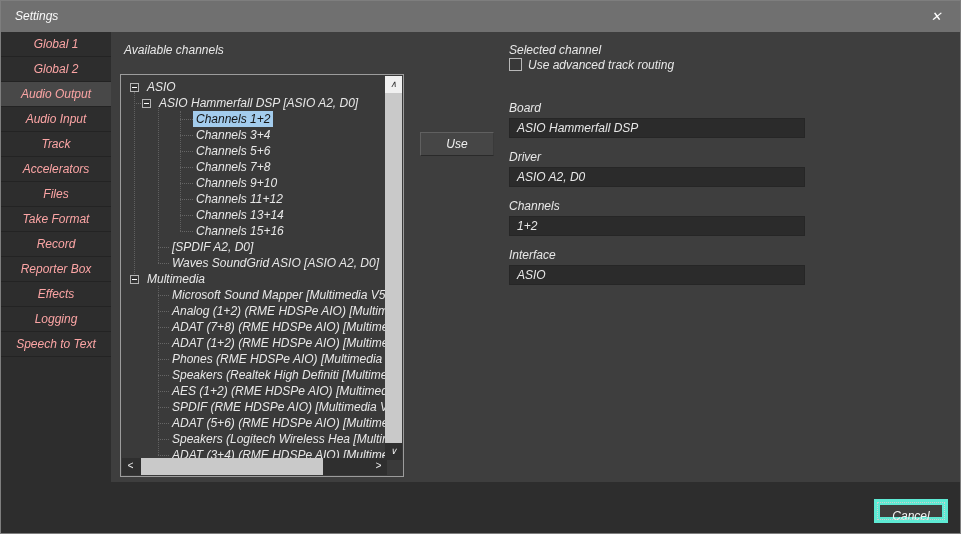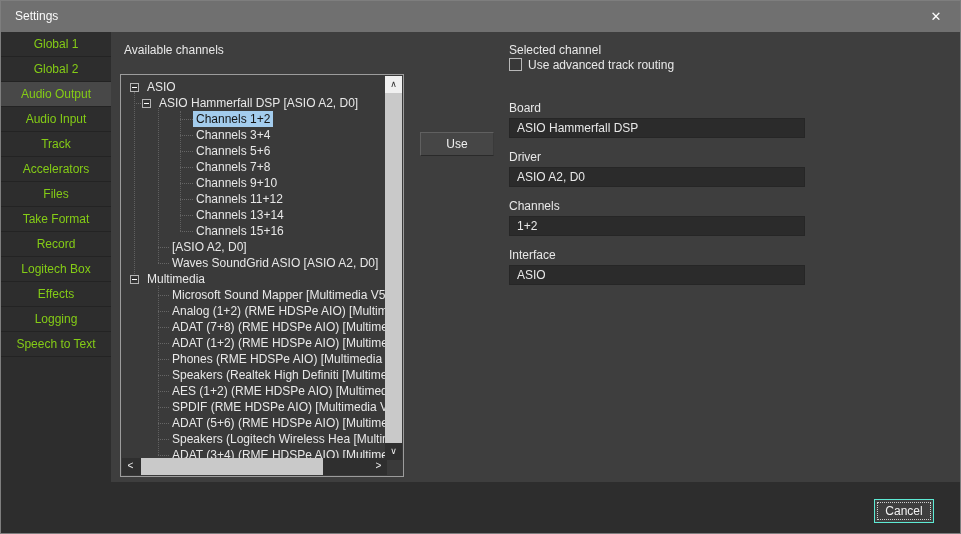--- a/index.html
+++ b/index.html
@@ -1,29 +1,29 @@
 <!DOCTYPE html>
 <html><head>
 <meta charset="utf-8">
 <style>
   html,body{margin:0;padding:0;background:#1b1b1b;}
   *{box-sizing:border-box;font-family:"Liberation Sans",sans-serif;}
   #window{
     position:relative;width:961px;height:534px;background:#2d2d2d;
-    border:1px solid #7e7e7e;overflow:hidden;color:#e8e8e8;font-size:12px;
+    border:1px solid #7e7e7e;overflow:hidden;color:#e8e8e8;font-size:12px;font-style:italic;
   }
   
   .titlebar{position:absolute;left:0;top:0;width:959px;height:31px;background:#707070;}
   .title{position:absolute;left:14px;top:0;line-height:31px;color:#fafafa;font-size:12px;}
   .close{position:absolute;right:9px;top:0;width:30px;height:31px;line-height:31px;
          text-align:center;color:#fff;font-size:13px;cursor:default;}
   
   .sidebar{position:absolute;left:0;top:31px;width:110px;}
   .side-item{height:25px;line-height:24px;text-align:center;background:#2d2d2d;
-             border-bottom:1px solid #232323;color:#84cc16;}
+             border-bottom:1px solid #232323;color:#fca5a5;}
   .side-item.active{background:#484848;}
   
   .content{position:absolute;left:110px;top:31px;width:849px;height:450px;background:#3e3e3e;}
   .lbl{position:absolute;color:#e8e8e8;font-size:12px;white-space:nowrap;}
   
   .listbox{position:absolute;left:119px;top:73px;width:284px;height:403px;
            border:1px solid #9c9c9c;background:#3a3a3a;}
   .tree{position:absolute;left:1px;top:1px;width:264px;height:384px;overflow:hidden;
         padding-top:3px;}
   .trow{position:relative;height:16px;line-height:16px;white-space:nowrap;display:flex;align-items:center;}
@@ -58,21 +58,21 @@
            border:1px solid #606060;border-bottom-color:#2a2a2a;border-right-color:#3a3a3a;
            color:#f0f0f0;text-align:center;line-height:22px;}
   
   .checkbox{position:absolute;left:508px;top:57px;width:13px;height:13px;
             border:1px solid #b8b8b8;background:#383838;}
   .ffield{position:absolute;left:508px;width:296px;height:20px;background:#2b2b2b;
           border:1px solid #262626;color:#e8e8e8;line-height:18px;padding-left:7px;white-space:nowrap;overflow:hidden;}
   
   .btn{position:absolute;background:#3e3e3e;color:#f2f2f2;text-align:center;}
   .ok-btn{left:785px;top:499px;width:72px;height:22px;border:1px solid #6e6e6e;line-height:20px;margin-top:39px;}
-  .cancel-btn{left:873px;top:498px;width:60px;height:24px;border:1px solid #5eead4;line-height:22px;
+  .cancel-btn{left:873px;top:498px;width:74px;height:24px;border:6px solid #5eead4;line-height:22px;
               outline:1px dotted #cfcfcf;outline-offset:-4px;}
 </style>
 </head>
 <body>
 
 <div id="window">
 
   <div class="titlebar">
     <span class="title">Settings</span>
     <span class="close">✕</span>
@@ -81,21 +81,21 @@
   <div class="sidebar">
     <div class="side-item">Global 1</div>
     <div class="side-item">Global 2</div>
     <div class="side-item active">Audio Output</div>
     <div class="side-item">Audio Input</div>
     <div class="side-item">Track</div>
     <div class="side-item">Accelerators</div>
     <div class="side-item">Files</div>
     <div class="side-item">Take Format</div>
     <div class="side-item">Record</div>
-    <div class="side-item">Logitech Box</div>
+    <div class="side-item">Reporter Box</div>
     <div class="side-item">Effects</div>
     <div class="side-item">Logging</div>
     <div class="side-item">Speech to Text</div>
   </div>
 
   <div class="content"></div>
 
   <div class="lbl" style="left:123px;top:42px;">Available channels</div>
 
   <div class="listbox">
@@ -131,21 +131,21 @@
       <div class="trow d2">
         <span class="tlabel">Channels 11+12</span>
       </div>
       <div class="trow d2">
         <span class="tlabel">Channels 13+14</span>
       </div>
       <div class="trow d2">
         <span class="tlabel">Channels 15+16</span>
       </div>
       <div class="trow d1">
-        <span class="tlabel">[ASIO A2, D0]</span>
+        <span class="tlabel">[SPDIF A2, D0]</span>
       </div>
       <div class="trow d1">
         <span class="tlabel">Waves SoundGrid ASIO [ASIO A2, D0]</span>
       </div>
       <div class="trow d0">
         <span class="expander"></span>
         <span class="tlabel">Multimedia</span>
       </div>
       <div class="trow d1">
         <span class="tlabel">Microsoft Sound Mapper [Multimedia V5.0]</span>

